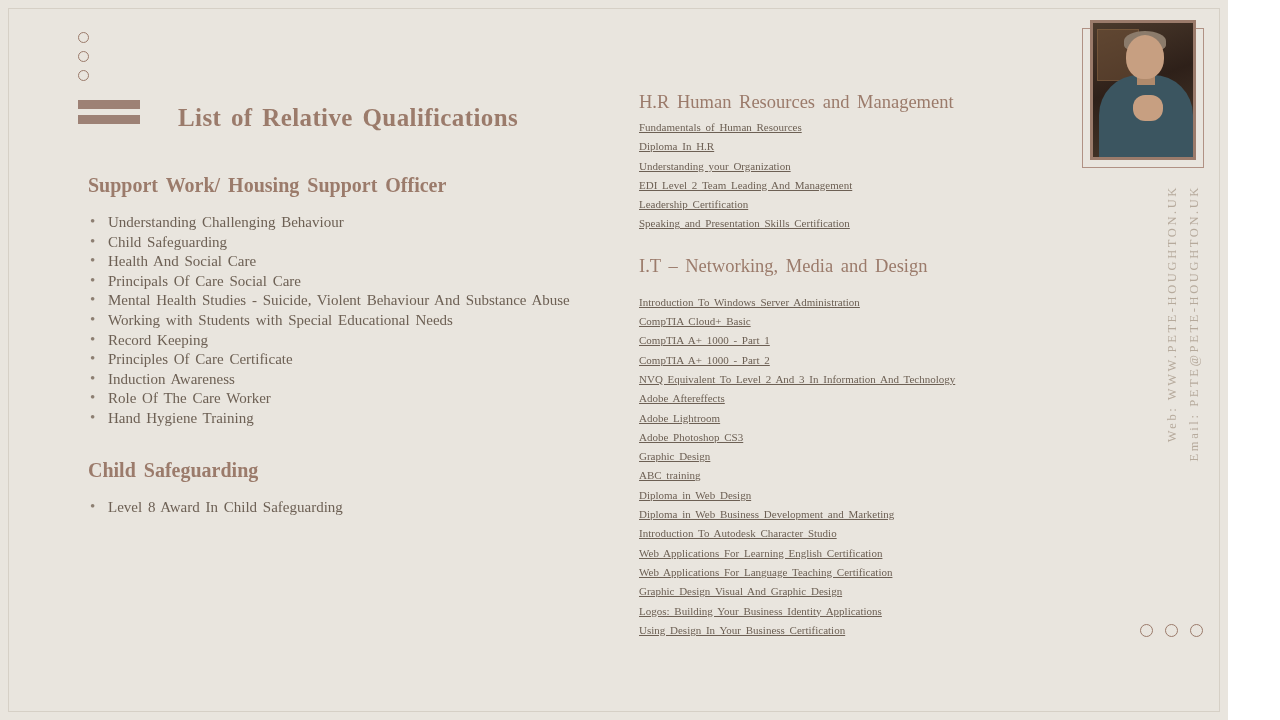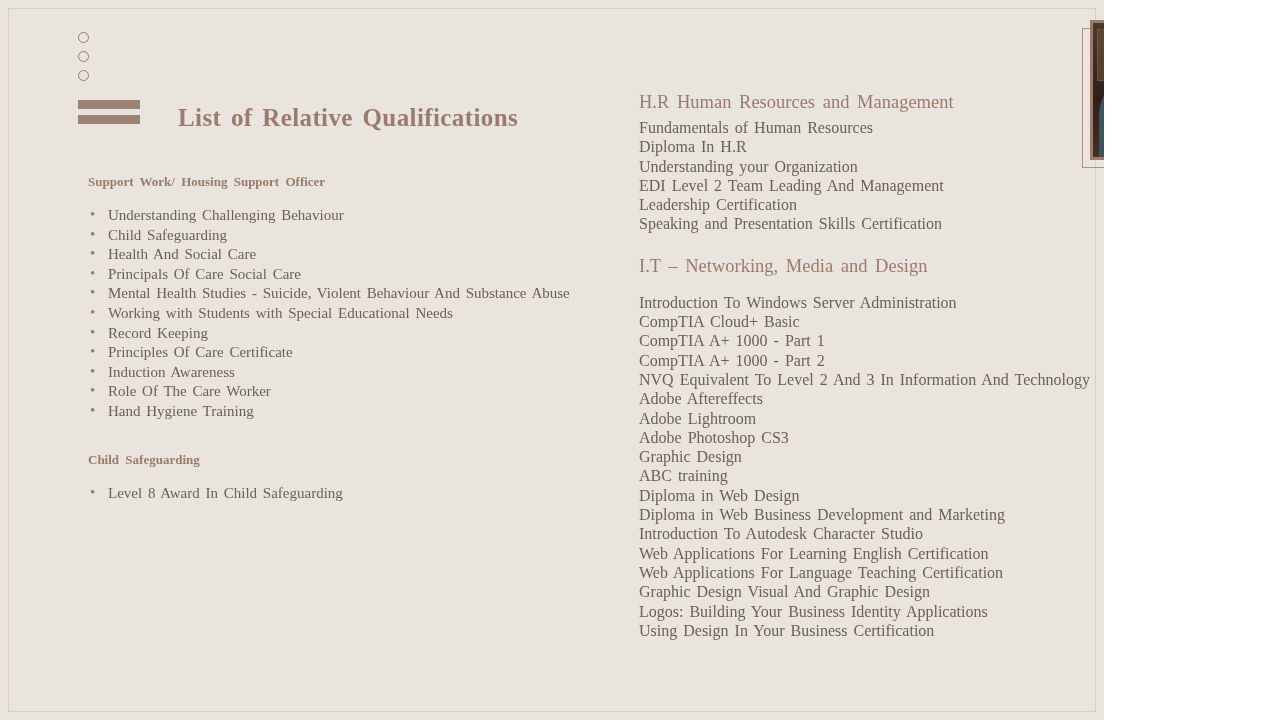--- a/index.html
+++ b/index.html
@@ -4,21 +4,21 @@
 <style>
   * { box-sizing: border-box; }
   html, body {
     margin: 0; padding: 0;
     width: 1280px; height: 720px;
     background: #ffffff;
     font-family: "Liberation Serif", serif;
   }
   #slide {
     position: relative;
-    width: 1104px; height: 720px;
+    width: 1228px; height: 720px;
     background: #e9e5de;
     overflow: hidden;
   }
   
   #frame-line {
     position: absolute;
     left: 8px; top: 8px; right: 8px; bottom: 8px;
     border: 1px solid #d6d0c6;
     pointer-events: none;
   }
@@ -55,21 +55,21 @@
 
   
   #left-col {
     position: absolute;
     left: 88px; top: 174px;
     width: 520px;
   }
   .section-head {
     color: #9b7b6b;
     font-weight: bold;
-    font-size: 13px;
+    font-size: 20px;
     word-spacing: 3px;
     margin-bottom: 16px;
   }
   .bullets { list-style: none; margin: 0; padding: 0; }
   .bullets li {
     position: relative;
     font-size: 15px;
     color: #6d6054;
     line-height: 19.6px;
     padding-left: 20px;
@@ -91,24 +91,25 @@
     width: 520px;
   }
   .r-head {
     color: #9b7b6b;
     font-weight: normal;
     font-size: 18.5px;
     word-spacing: 3px;
     margin-bottom: 5px;
   }
   .r-line {
-    font-size: 16px;
+    font-size: 11px;
     color: #6d6054;
     line-height: 19.3px;
     word-spacing: 2px;
+    text-decoration: underline;
   }
   .r-gap { height: 22px; }
   .r-gap-small { height: 11px; }
 
   
   #photo-wrap {
     position: absolute;
     left: 1082px; top: 28px;
     width: 122px; height: 140px;
   }

